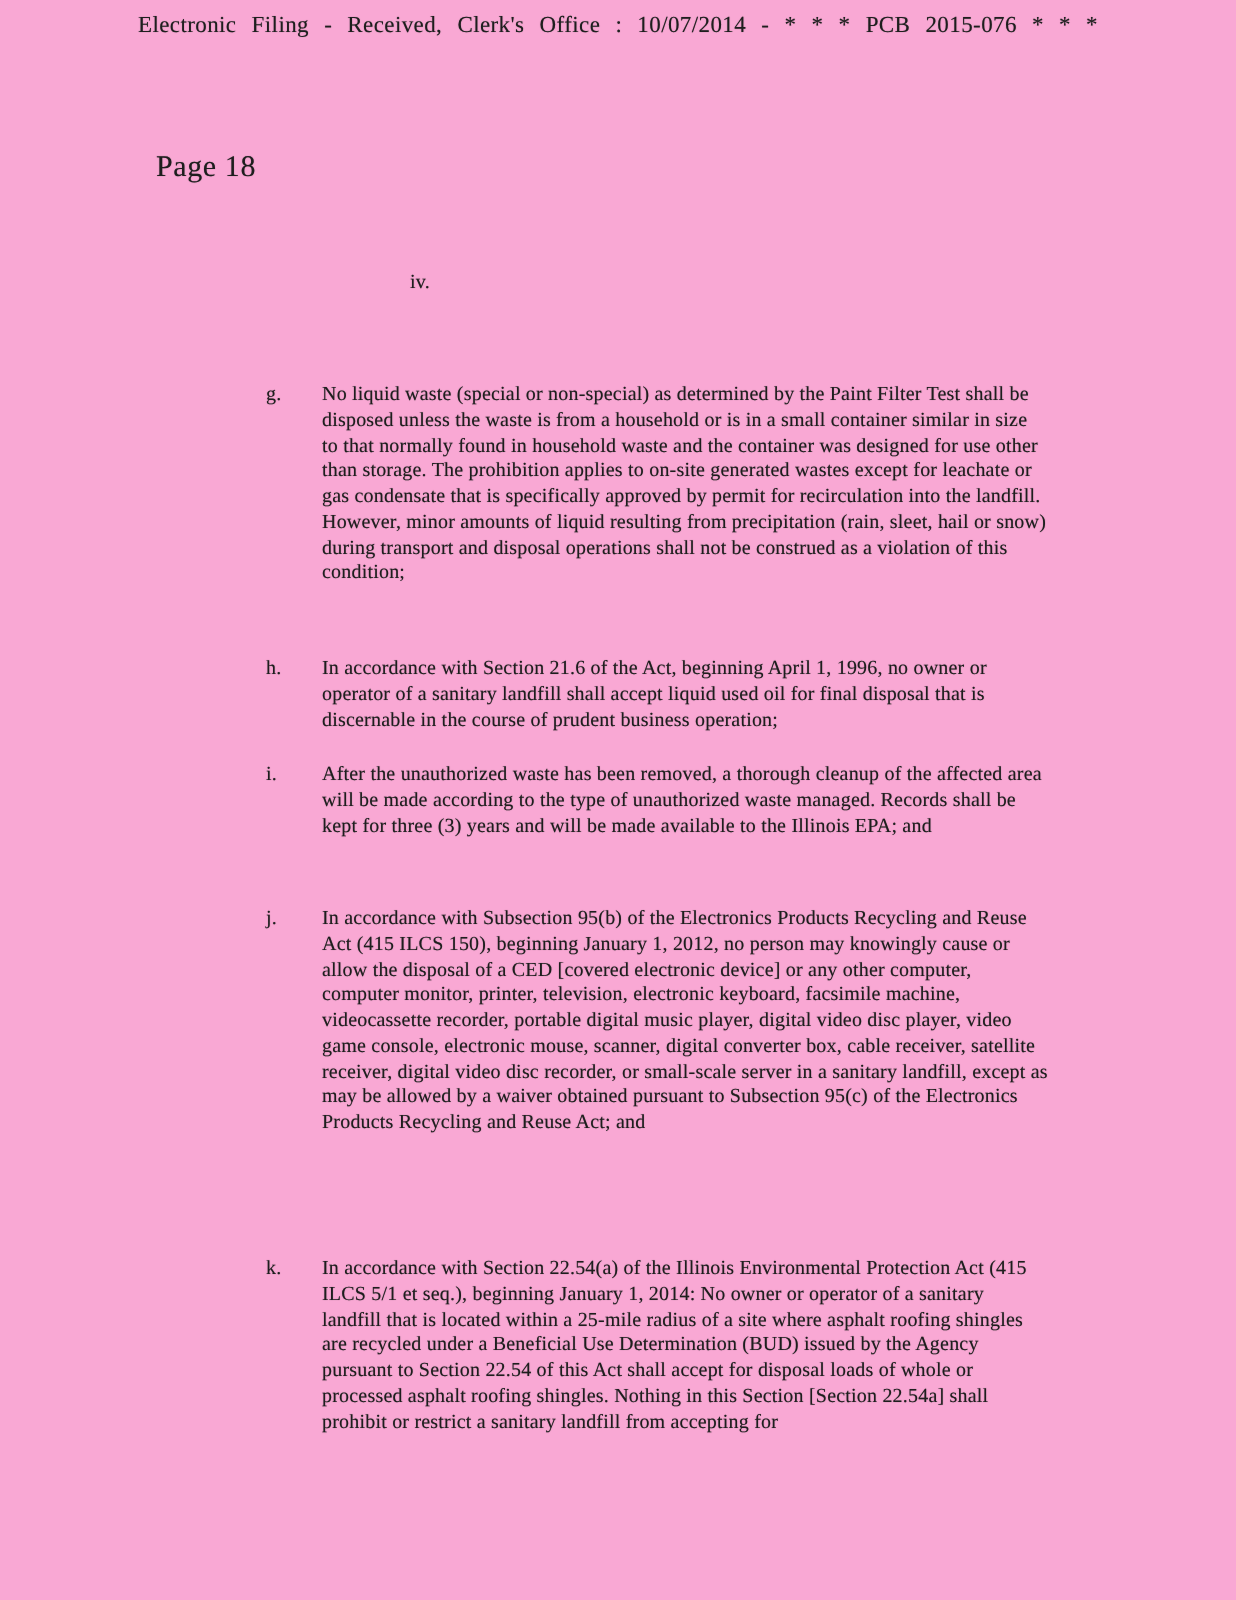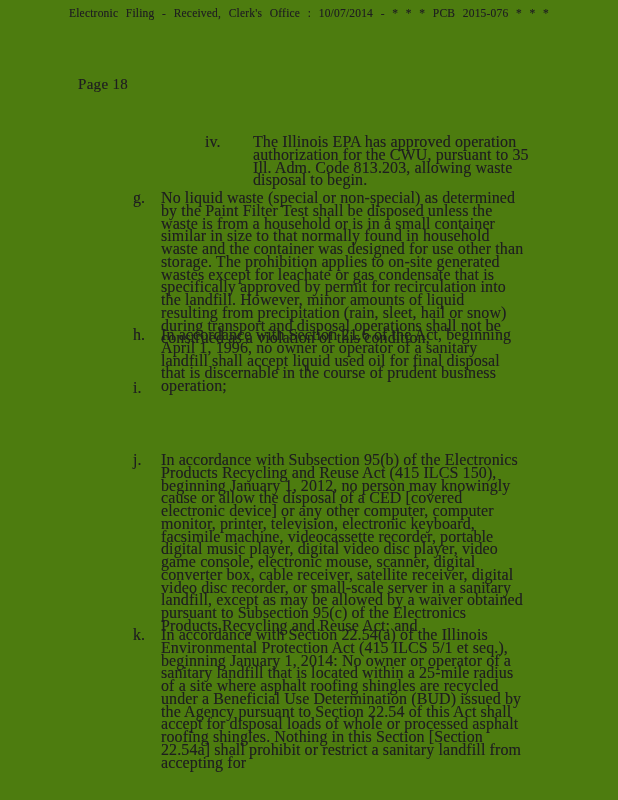--- a/index.html
+++ b/index.html
@@ -11,21 +11,21 @@
     width: 618px;
     height: 800px;
     font-family: "Liberation Serif", "DejaVu Serif", serif;
     color: #1e1e1e;
     position: relative;
     overflow: hidden;
   }
   .page {
     position: absolute;
     inset: 0;
-    background: #4d7c0f;
+    background: #f9a8d4;
     
     text-shadow: 0 0 0.5px rgba(45,45,45,0.55);
   }
   .filing-header {
     position: absolute;
     top: 7px;
     left: 0;
     width: 100%;
     text-align: center;
     font-size: 11.5px;
@@ -36,21 +36,21 @@
   .page-label {
     position: absolute;
     top: 76px;
     left: 78px;
     font-size: 15px;
     letter-spacing: 0.3px;
   }
   .item {
     position: absolute;
     left: 133px;
-    font-size: 16px;
+    font-size: 10px;
     line-height: 12.75px;
     letter-spacing: 0.1px;
   }
   .item .item-label {
     position: absolute;
     left: 0;
     top: 0;
   }
   .item .item-text {
     margin-left: 28px;
@@ -71,35 +71,35 @@
 <body>
 
 <div class="page">
 
   <div class="filing-header">Electronic Filing - Received, Clerk's Office : 10/07/2014 - * * * PCB 2015-076 * * *</div>
 
   <div class="page-label">Page 18</div>
 
   <div class="item sub-item" style="top:136px;">
     <span class="item-label">iv.</span>
-    <div class="item-text">The Illinois EPA has approved operation authorization for the CWU, pursuant to 35 Ill. Adm. Code 813.203, allowing waste disposal to begin.</div>
   </div>
 
   <div class="item" style="top:192px;">
     <span class="item-label">g.</span>
     <div class="item-text">No liquid waste (special or non-special) as determined by the Paint Filter Test shall be disposed unless the waste is from a household or is in a small container similar in size to that normally found in household waste and the container was designed for use other than storage.  The prohibition applies to on-site generated wastes except for leachate or gas condensate that is specifically approved by permit for recirculation into the landfill. However, minor amounts of liquid resulting from precipitation (rain, sleet, hail or snow) during transport and disposal operations shall not be construed as a violation of this condition;</div>
   </div>
 
   <div class="item" style="top:329px;">
     <span class="item-label">h.</span>
     <div class="item-text">In accordance with Section 21.6 of the Act, beginning April 1, 1996, no owner or operator of a sanitary landfill shall accept liquid used oil for final disposal that is discernable in the course of prudent business operation;</div>
   </div>
 
   <div class="item" style="top:382px;">
     <span class="item-label">i.</span>
+    <div class="item-text">After the unauthorized waste has been removed, a thorough cleanup of the affected area will be made according to the type of unauthorized waste managed.  Records shall be kept for three (3) years and will be made available to the Illinois EPA; and</div>
   </div>
 
   <div class="item" style="top:454px;">
     <span class="item-label">j.</span>
     <div class="item-text">In accordance with Subsection 95(b) of the Electronics Products Recycling and Reuse Act (415 ILCS 150), beginning January 1, 2012, no person may knowingly cause or allow the disposal of a CED [covered electronic device] or any other computer, computer monitor, printer, television, electronic keyboard, facsimile machine, videocassette recorder, portable digital music player, digital video disc player, video game console, electronic mouse, scanner, digital converter box, cable receiver, satellite receiver, digital video disc recorder, or small-scale server in a sanitary landfill, except as may be allowed by a waiver obtained pursuant to Subsection 95(c) of the Electronics Products Recycling and Reuse Act; and</div>
   </div>
 
   <div class="item" style="top:629px;">
     <span class="item-label">k.</span>
     <div class="item-text"><span>In accordance with Section 22.54(a) of the Illinois Environmental Protection Act (415 ILCS 5/1 et seq.), beginning January 1, 2014: </span><span class="it">No owner or operator of a sanitary landfill that is located within a 25-mile radius of a site where asphalt roofing shingles are recycled under a Beneficial Use Determination (BUD) issued by the Agency pursuant to Section 22.54 of this Act shall accept for disposal loads of whole or processed asphalt roofing shingles. Nothing in this Section </span><span>[Section 22.54a]</span><span class="it"> shall prohibit or restrict a sanitary landfill from accepting for</span></div>

